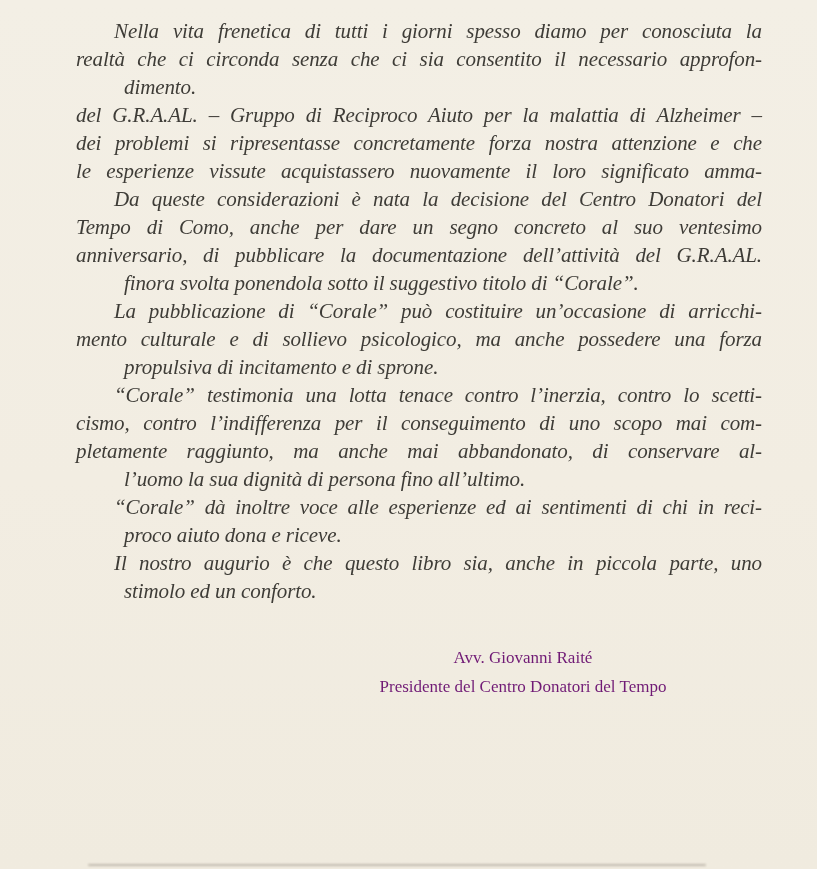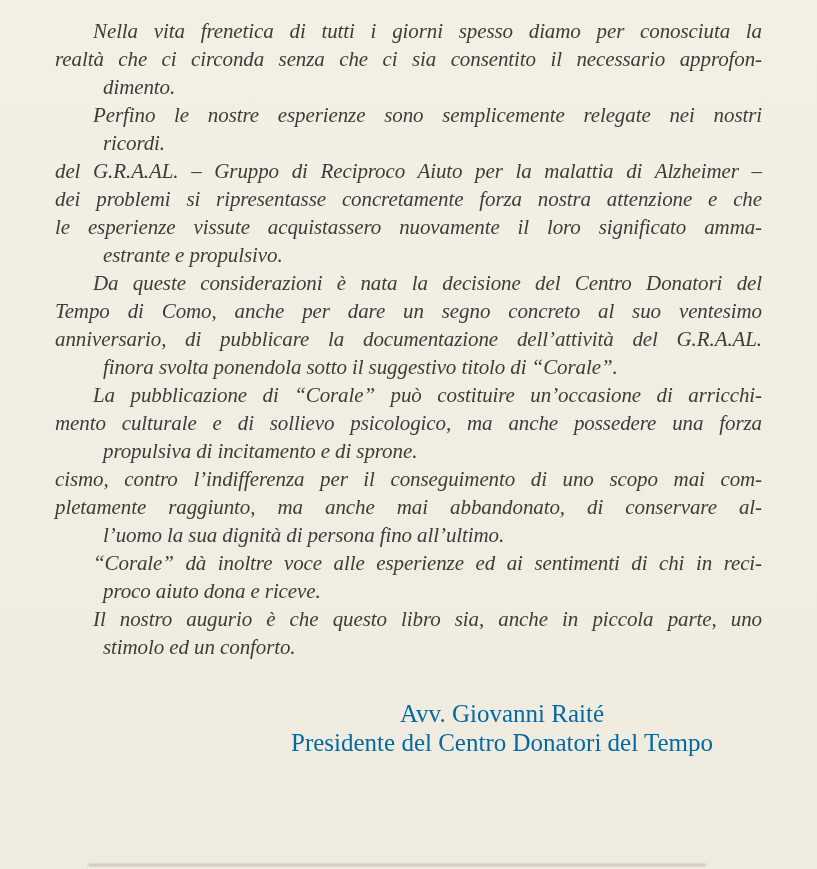--- a/index.html
+++ b/index.html
@@ -12,21 +12,21 @@
     height: 869px;
     position: relative;
     overflow: hidden;
     background: linear-gradient(180deg, #f3efe5 0%, #f2ede2 55%, #f0ebdf 100%);
     font-family: "Liberation Serif", "DejaVu Serif", serif;
     color: #3e3c37;
   }
   .page {
     position: absolute;
     inset: 0;
-    padding: 17px 55px 0 55px;
+    padding: 17px 55px 0 76px;
     box-sizing: border-box;
   }
   .body-text {
     font-style: italic;
     font-size: 21px;
     line-height: 28px;
     letter-spacing: -0.1px;
   }
   .par {
     margin: 0;
@@ -41,24 +41,24 @@
   }
   .line.last {
     text-align-last: left;
     margin-left: 48px;
   }
   .signature {
     margin-top: 38px;
     margin-left: 187px;
     width: 520px;
     font-style: normal;
-    font-size: 25px;
+    font-size: 17px;
     line-height: 29px;
     text-align: center;
-    color: #0369a1;
+    color: #701a75;
   }
   .scan-shadow {
     position: absolute;
     left: 88px;
     bottom: 3px;
     width: 618px;
     height: 2px;
     background: rgba(118, 110, 96, 0.38);
     filter: blur(1px);
     border-radius: 2px;
@@ -68,41 +68,37 @@
 <body>
 
 <div class="page">
   <div class="body-text">
       <div class="par">
         <div class="line indent">Nella vita frenetica di tutti i giorni spesso diamo per conosciuta la</div>
         <div class="line">realtà che ci circonda senza che ci sia consentito il necessario approfon-</div>
         <div class="line last">dimento.</div>
       </div>
       <div class="par">
-        <div class="line indent">Perfino le nostre esperienze sono semplicemente relegate nei nostri</div>
-        <div class="line last">ricordi.</div>
-      </div>
-      <div class="par">
         <div class="line">del G.R.A.AL. – Gruppo di Reciproco Aiuto per la malattia di Alzheimer –</div>
         <div class="line">dei problemi si ripresentasse concretamente forza nostra attenzione e che</div>
         <div class="line">le esperienze vissute acquistassero nuovamente il loro significato amma-</div>
-        <div class="line last">estrante e propulsivo.</div>
       </div>
       <div class="par">
         <div class="line indent">Da queste considerazioni è nata la decisione del Centro Donatori del</div>
         <div class="line">Tempo di Como, anche per dare un segno concreto al suo ventesimo</div>
         <div class="line">anniversario, di pubblicare la documentazione dell’attività del G.R.A.AL.</div>
         <div class="line last">finora svolta ponendola sotto il suggestivo titolo di “Corale”.</div>
       </div>
       <div class="par">
         <div class="line indent">La pubblicazione di “Corale” può costituire un’occasione di arricchi-</div>
         <div class="line">mento culturale e di sollievo psicologico, ma anche possedere una forza</div>
         <div class="line last">propulsiva di incitamento e di sprone.</div>
       </div>
       <div class="par">
+        <div class="line indent">“Corale” testimonia una lotta tenace contro l’inerzia, contro lo scetti-</div>
         <div class="line">cismo, contro l’indifferenza per il conseguimento di uno scopo mai com-</div>
         <div class="line">pletamente raggiunto, ma anche mai abbandonato, di conservare al-</div>
         <div class="line last">l’uomo la sua dignità di persona fino all’ultimo.</div>
       </div>
       <div class="par">
         <div class="line indent">“Corale” dà inoltre voce alle esperienze ed ai sentimenti di chi in reci-</div>
         <div class="line last">proco aiuto dona e riceve.</div>
       </div>
       <div class="par">
         <div class="line indent">Il nostro augurio è che questo libro sia, anche in piccola parte, uno</div>

